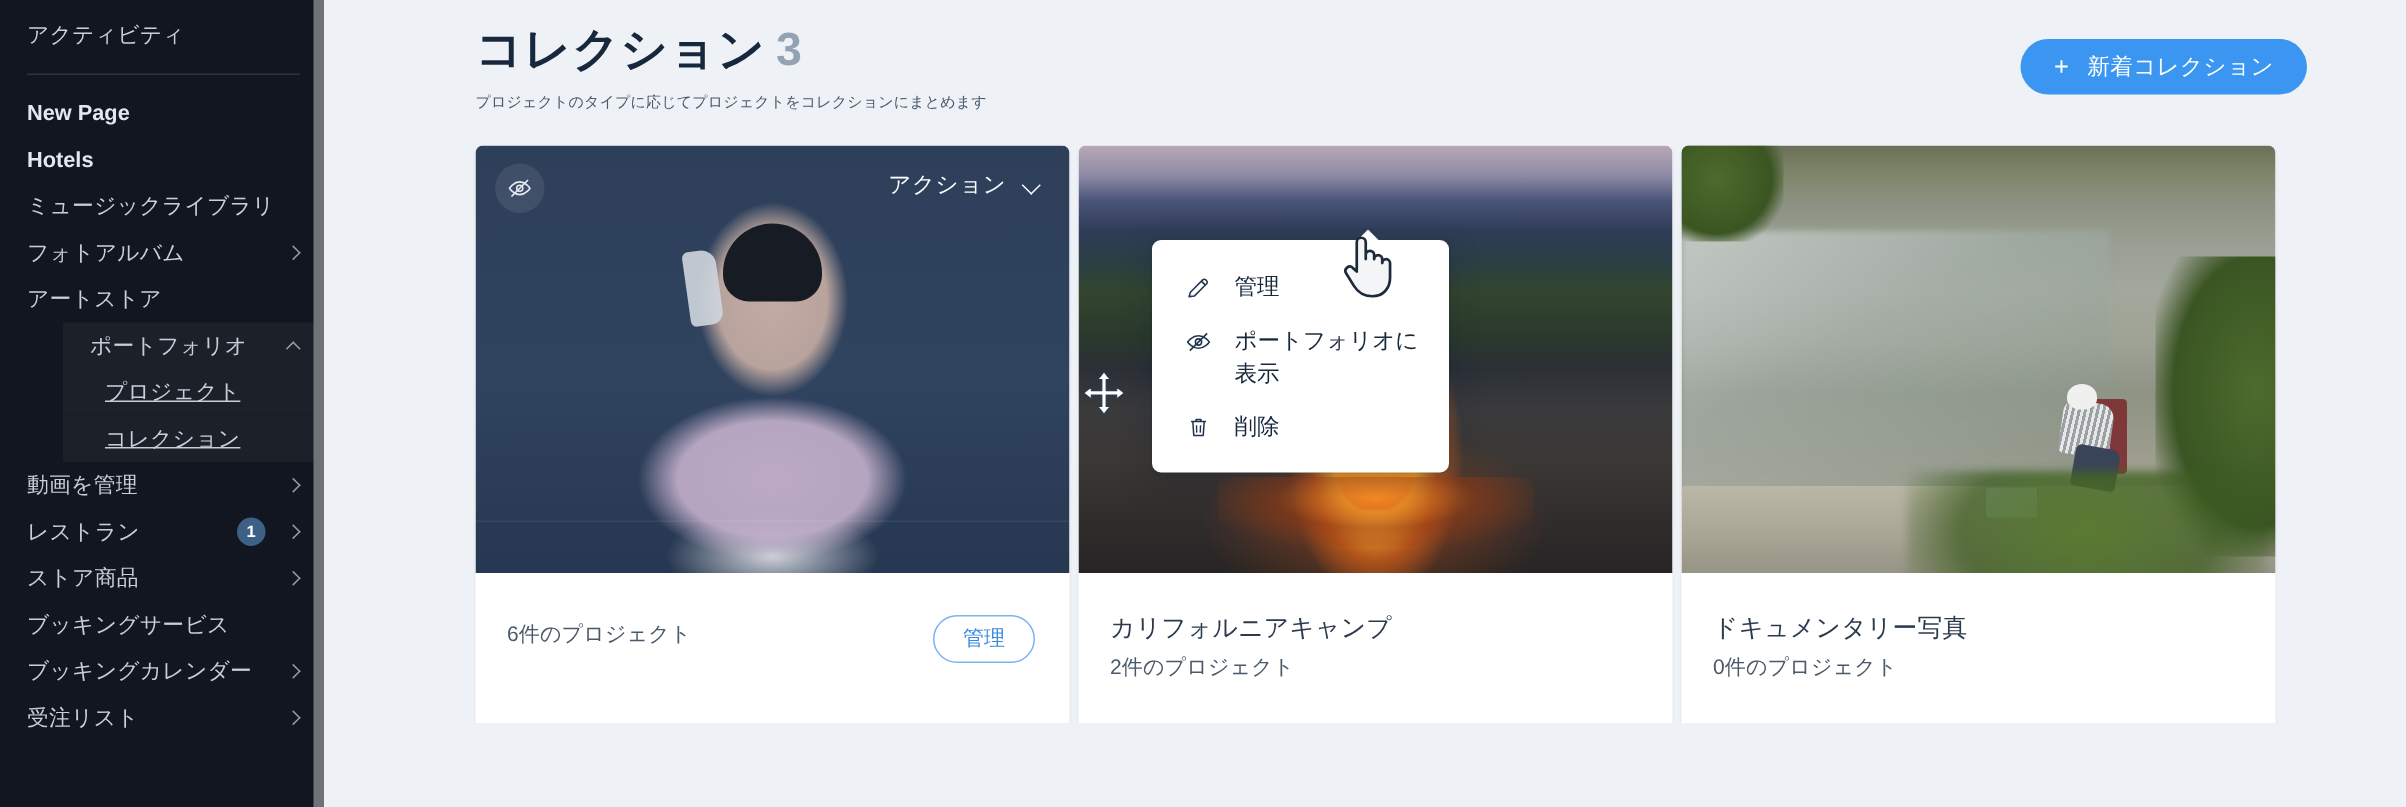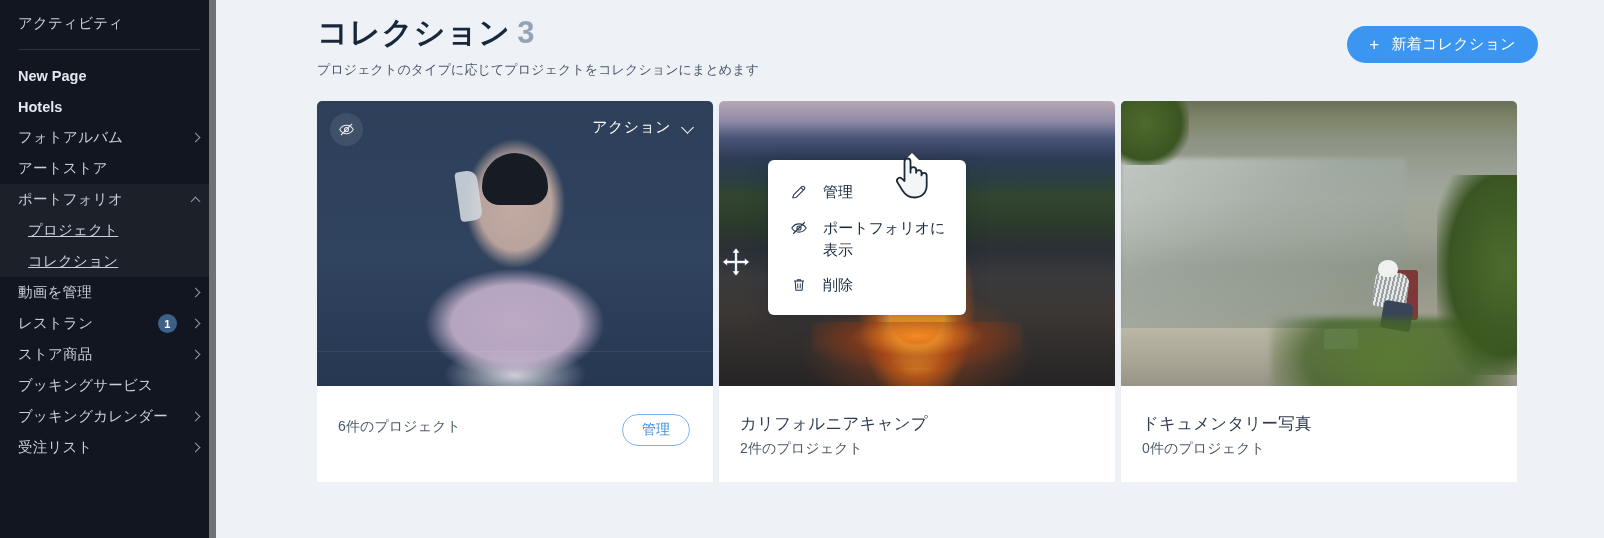--- a/index.html
+++ b/index.html
@@ -27,21 +27,21 @@
     color: #c9ced8;
     font-size: 14.5px;
     letter-spacing: .2px;
     white-space: nowrap;
     cursor: pointer;
     position: relative;
   }
   .nav-item .lbl { flex: 1 1 auto; overflow: hidden; }
   .nav-item.bold .lbl { font-weight: 700; color: #e4e8ee; letter-spacing: 0; }
   .nav-item.sub { padding-left: 28px; }
-  .nav-item.group-open { background: #1c2029; }
+  .nav-item.group-open { background: #1c2029; margin-left: 42px; }
   .nav-item.sub.group-open { background: #1c2029; text-decoration: underline; }
   .nav-item.active { background: #3c414b; }
   .nav-divider {
     height: 1px; background: #2e333d;
     margin: 10px 16px 10px 18px;
   }
   .chev {
     flex: 0 0 auto; width: 12px; height: 12px;
     display: inline-block; position: relative; opacity: .85;
   }
@@ -78,21 +78,21 @@
     position: relative;
   }
   .page-title {
     font-size: 31px; font-weight: 700;
     color: #17283c; letter-spacing: .5px;
     line-height: 1.25;
   }
   .page-title .count { color: #93a3b4; font-weight: 700; margin-left: 7px; }
   .page-sub {
     margin-top: 8px;
-    font-size: 13px; color: #4b5a6b; letter-spacing: .1px;
+    font-size: 10px; color: #4b5a6b; letter-spacing: .1px;
   }
   .new-btn {
     position: absolute; right: 66px; top: 26px;
     height: 37px; padding: 0 22px;
     background: #3a96f0; color: #fff;
     border: none; border-radius: 19px;
     font-size: 15px; font-family: inherit;
     display: flex; align-items: center; gap: 12px;
     cursor: pointer; letter-spacing: .3px;
   }
@@ -345,20 +345,23 @@
     <div id="nav-list">
         <div class="nav-item">
           <span class="lbl">アクティビティ</span>
         </div>
         <div class="nav-divider"></div>
         <div class="nav-item bold">
           <span class="lbl">New Page</span>
         </div>
         <div class="nav-item bold">
           <span class="lbl">Hotels</span>
+        </div>
+        <div class="nav-item">
+          <span class="lbl">ミュージックライブラリ</span>
         </div>
         <div class="nav-item">
           <span class="lbl">フォトアルバム</span>
           <span class="chev"></span>
         </div>
         <div class="nav-item">
           <span class="lbl">アートストア</span>
         </div>
         <div class="nav-item group-open">
           <span class="lbl">ポートフォリオ</span>

